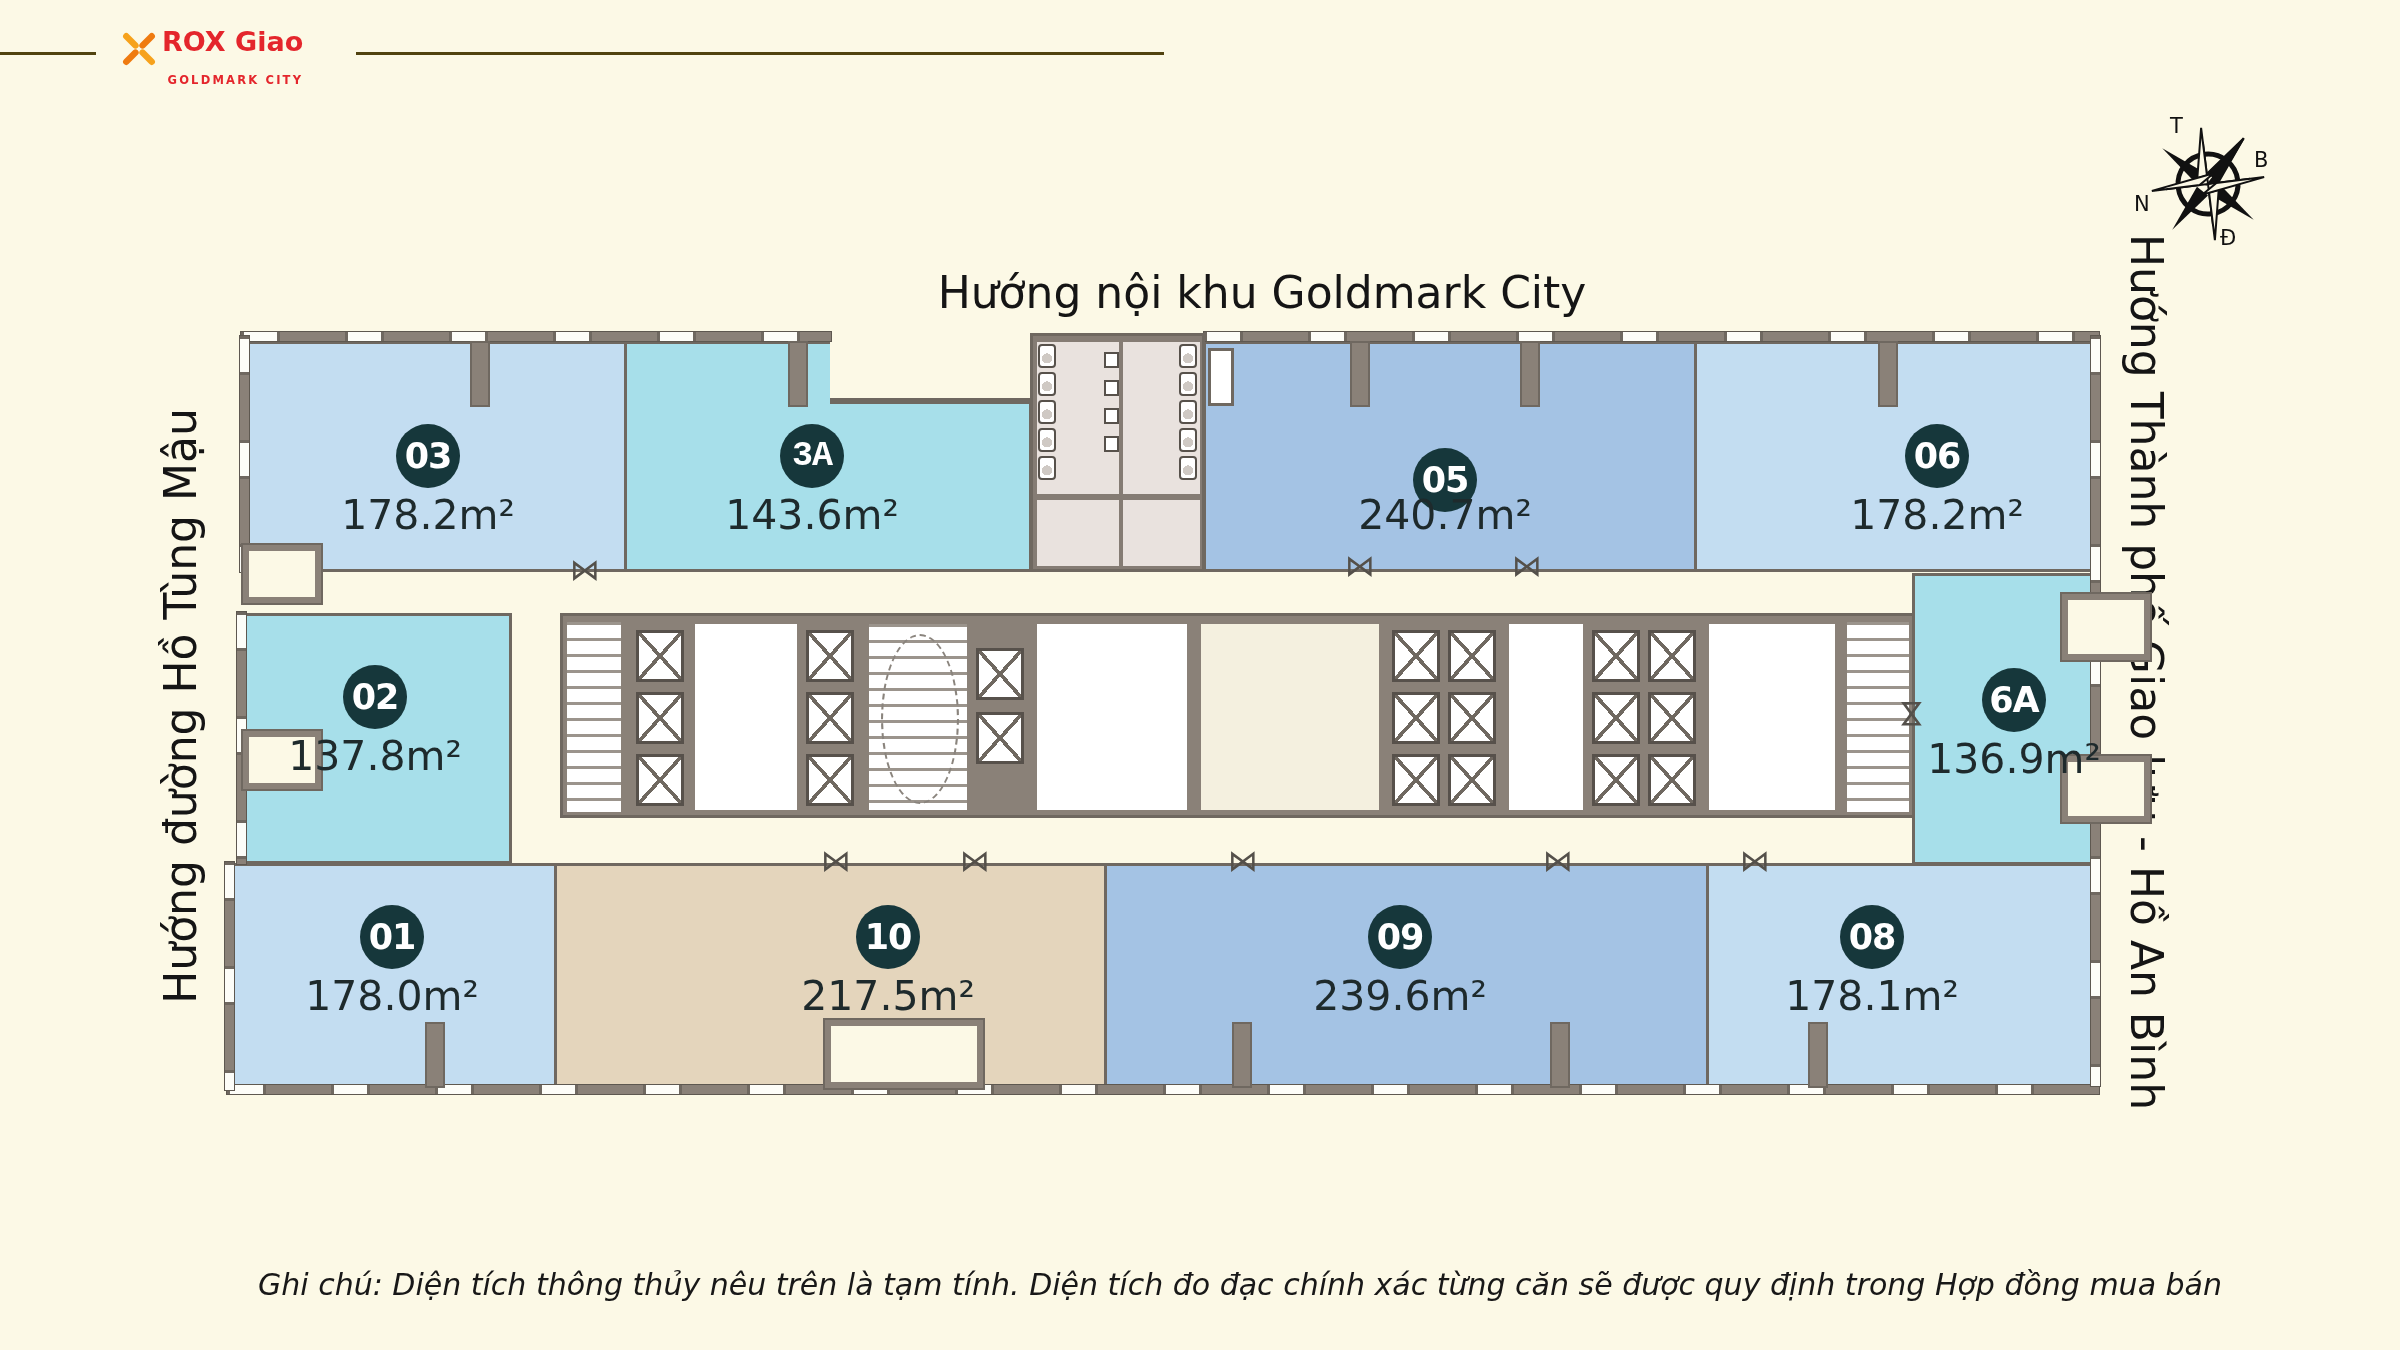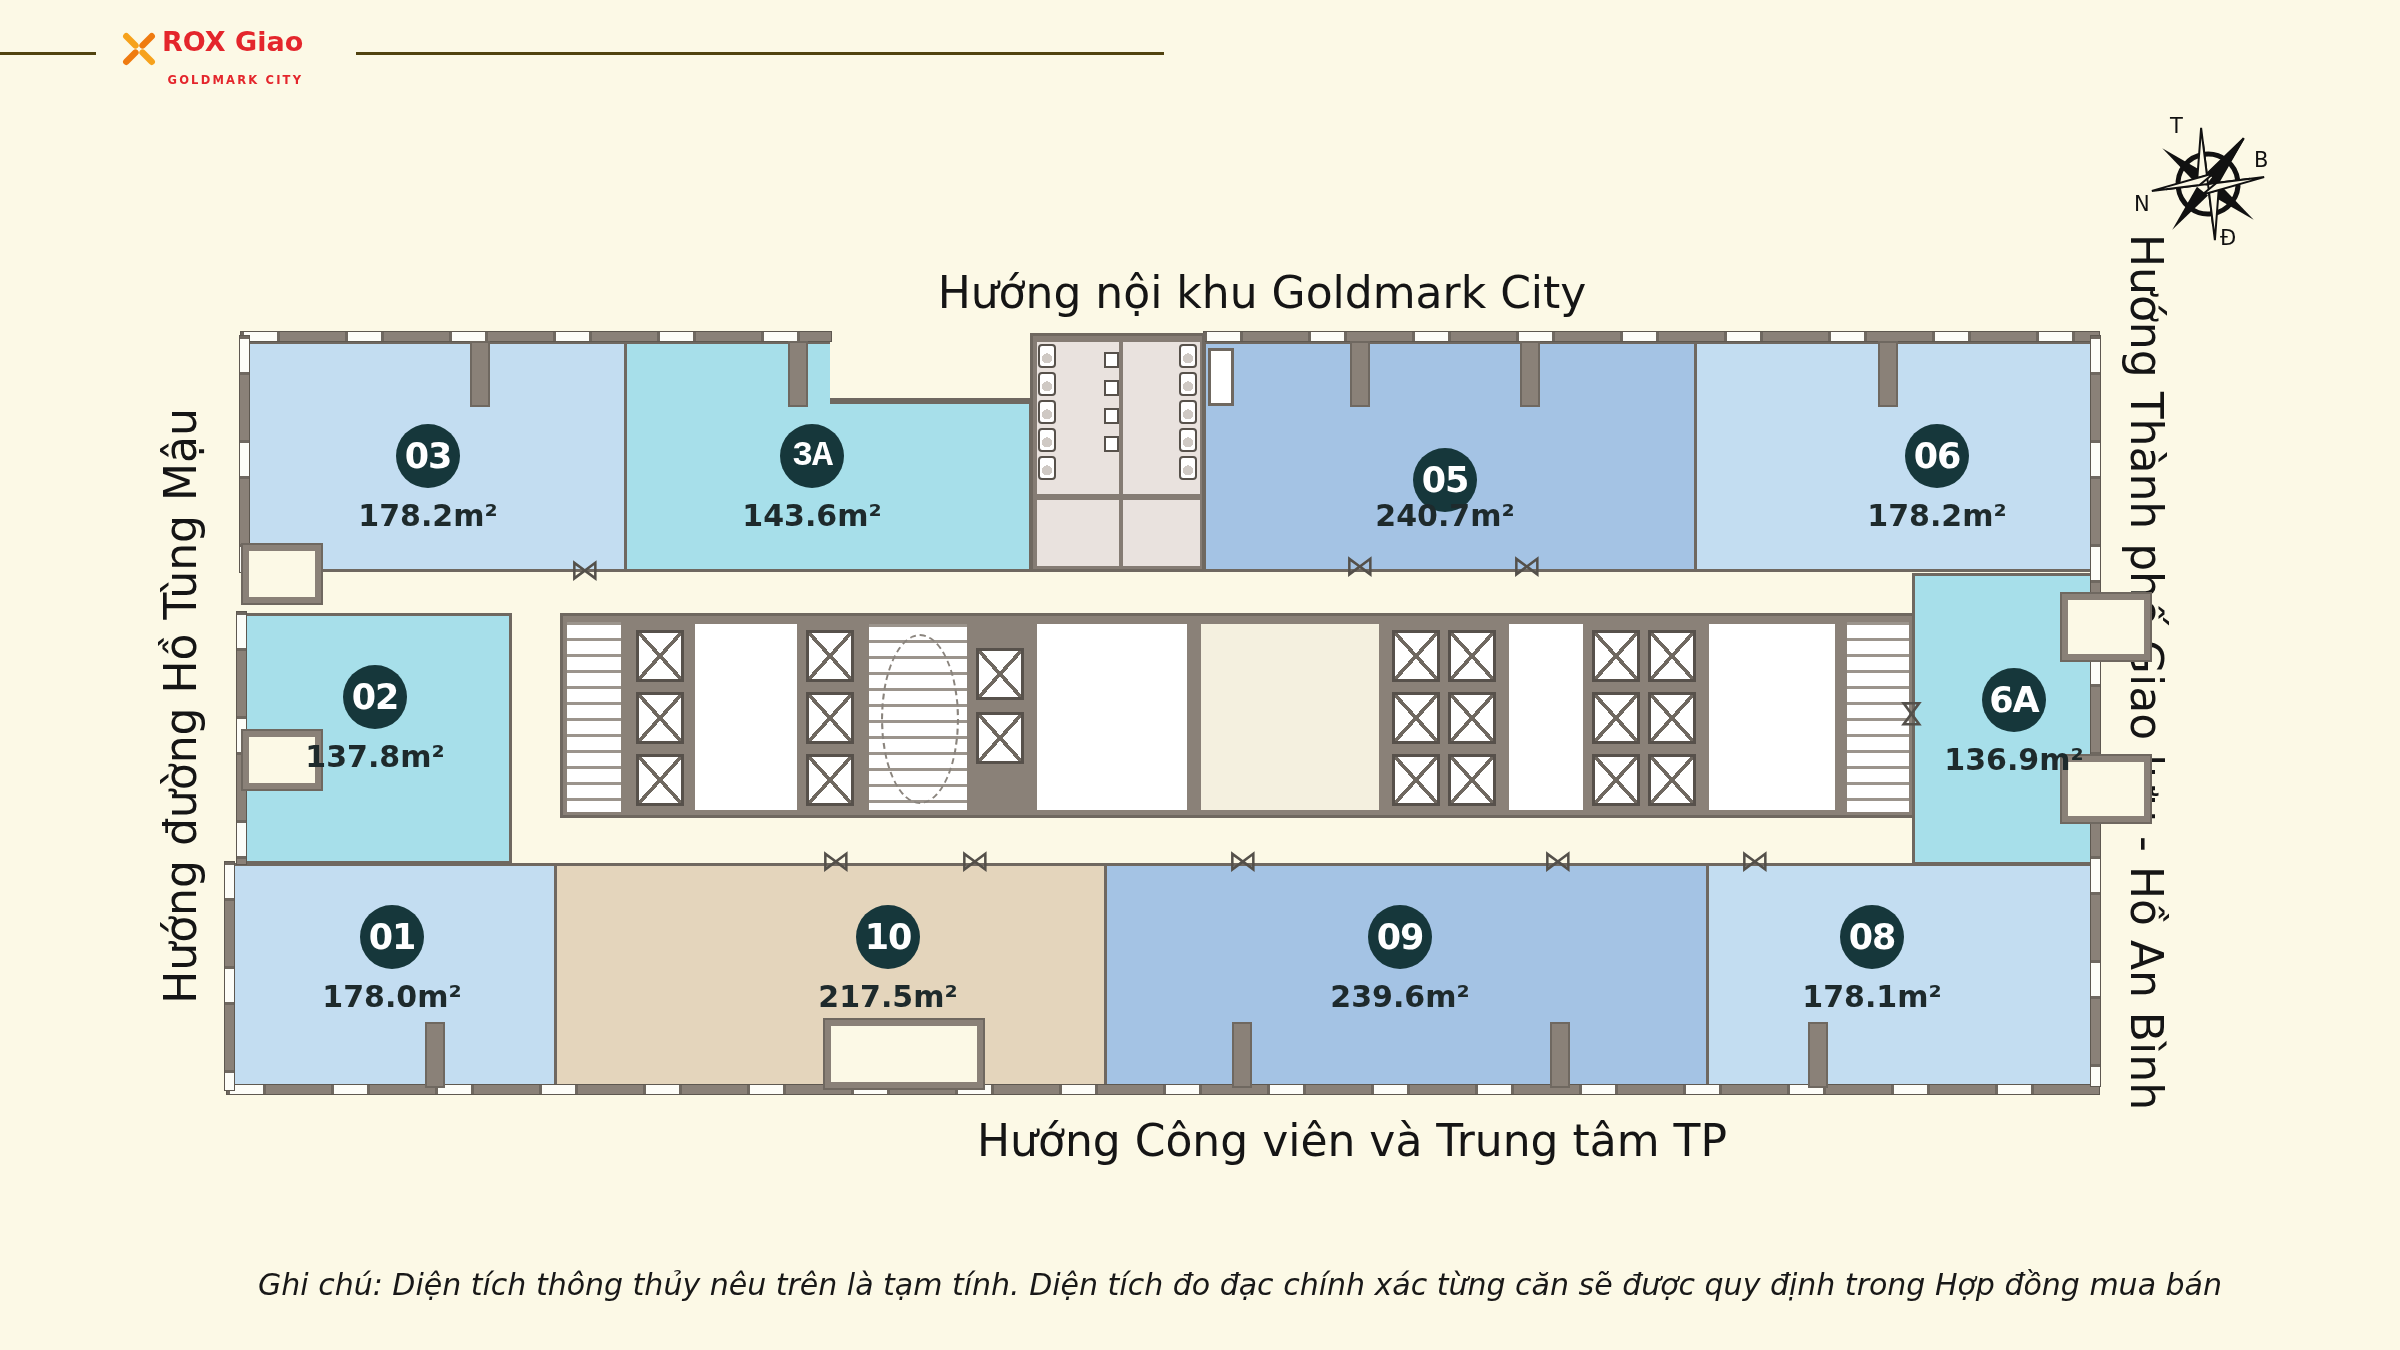--- a/index.html
+++ b/index.html
@@ -87,21 +87,21 @@
       background:#857C74;border:3px solid #6F6860;box-sizing:border-box;}
   .wc-room{position:absolute;background:#E9E2DE;}
   .wc-fix{position:absolute;width:18px;height:24px;background:radial-gradient(circle at 50% 62%,#cfc9c4 0 5px,#ffffff 5px);
           border:2px solid #57514B;border-radius:4px;box-sizing:border-box;}
   .wc-ur{position:absolute;width:15px;height:16px;background:#ffffff;border:2px solid #57514B;box-sizing:border-box;}
 
   
   .badge{position:absolute;width:64px;height:64px;border-radius:50%;background:#16373B;color:#fff;
          font-size:35px;font-weight:bold;display:flex;align-items:center;justify-content:center;
          transform:translate(-50%,-50%);letter-spacing:-1px;}
-  .area{position:absolute;transform:translate(-50%,-50%);font-size:30px;color:#1E2A2C;font-weight:700;white-space:nowrap;}
+  .area{position:absolute;transform:translate(-50%,-50%);font-size:41px;color:#1E2A2C;font-weight:400;white-space:nowrap;}
 
   .b03{left:428px;top:456px;} .a03{left:428px;top:515px;}
   .b3a{left:812px;top:456px;font-family:Liberation Mono, monospace;} .a3a{left:812px;top:515px;}
   .b05{left:1445px;top:480px;} .a05{left:1445px;top:515px;}
   .b06{left:1937px;top:456px;} .a06{left:1937px;top:515px;}
   .b02{left:375px;top:697px;} .a02{left:375px;top:756px;}
   .b6a{left:2014px;top:700px;} .a6a{left:2014px;top:759px;}
   .b01{left:392px;top:937px;} .a01{left:392px;top:996px;}
   .b10{left:888px;top:937px;} .a10{left:888px;top:996px;}
   .b09{left:1400px;top:937px;} .a09{left:1400px;top:996px;}
@@ -161,21 +161,20 @@
     </svg>
     <span class="clab clab-t">T</span>
     <span class="clab clab-b">B</span>
     <span class="clab clab-n">N</span>
     <span class="clab clab-d">Đ</span>
   </div>
 
   <div class="dir dir-top">Hướng nội khu Goldmark City</div>
   <div class="dir dir-left">Hướng đường Hồ Tùng Mậu</div>
   <div class="dir dir-right">Hướng Thành phố Giao lưu - Hồ An Bình</div>
-  <div class="dir dir-bottom">Hướng Công viên và Trung tâm TP</div>
 
   <div class="abs" style="left:0;top:0;width:2400px;height:1350px;">
 
     <div class="unit u-lblue u03"></div>
     <div class="unit u-cyan u3a"></div>
     <div class="unit u-peri u05"></div>
     <div class="unit u-lblue u06"></div>
     <div class="unit u-cyan u02"></div>
     <div class="unit u-cyan u6a"></div>
     <div class="unit u-lblue u01"></div>

